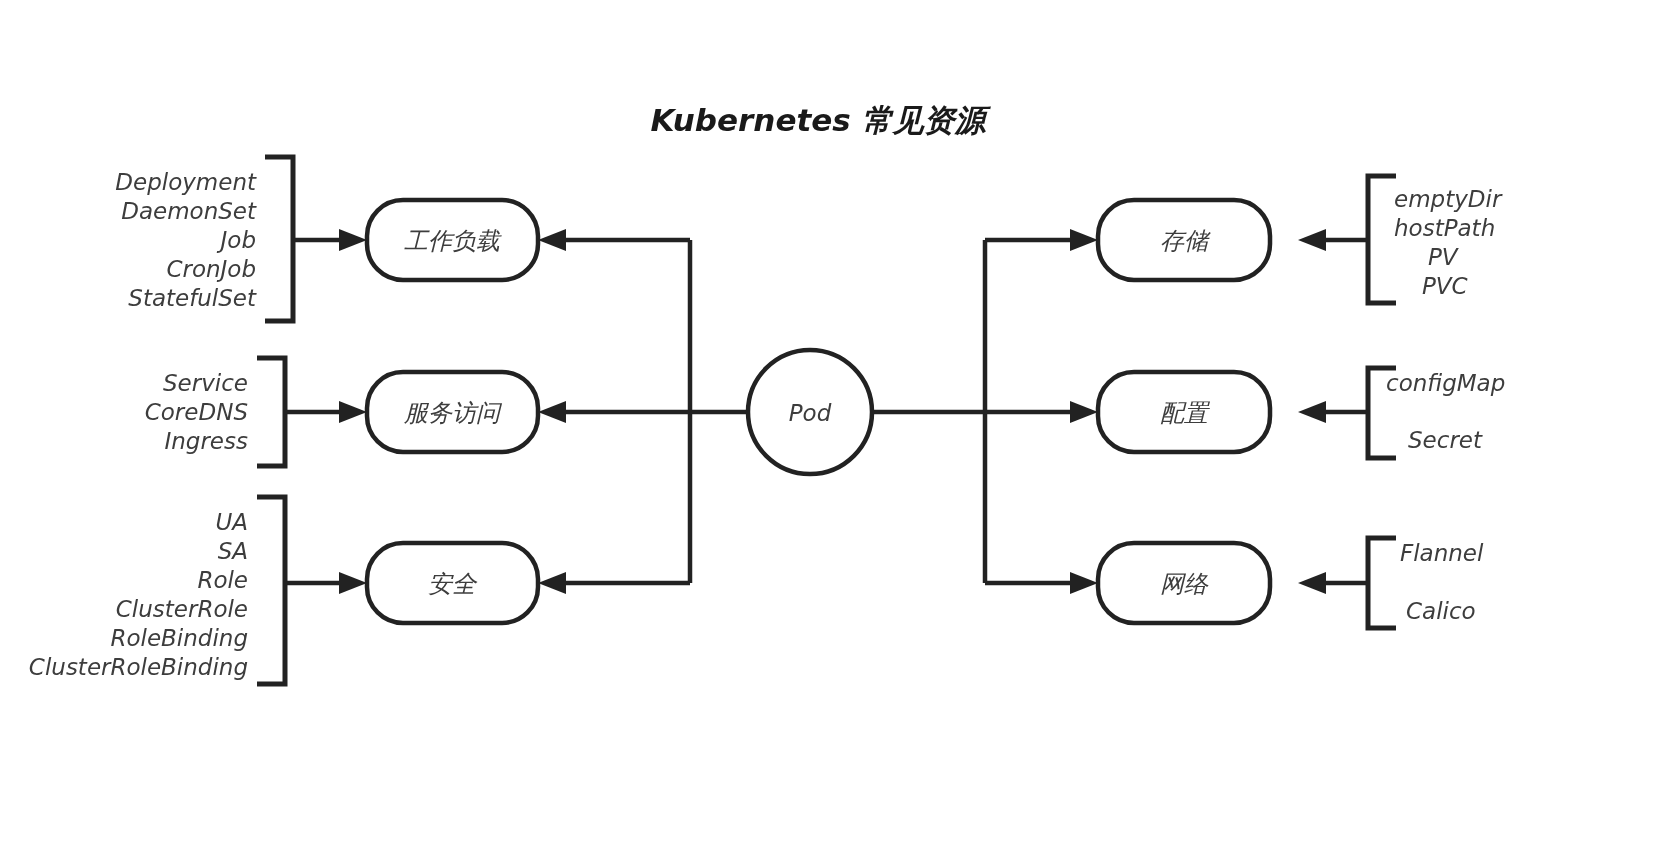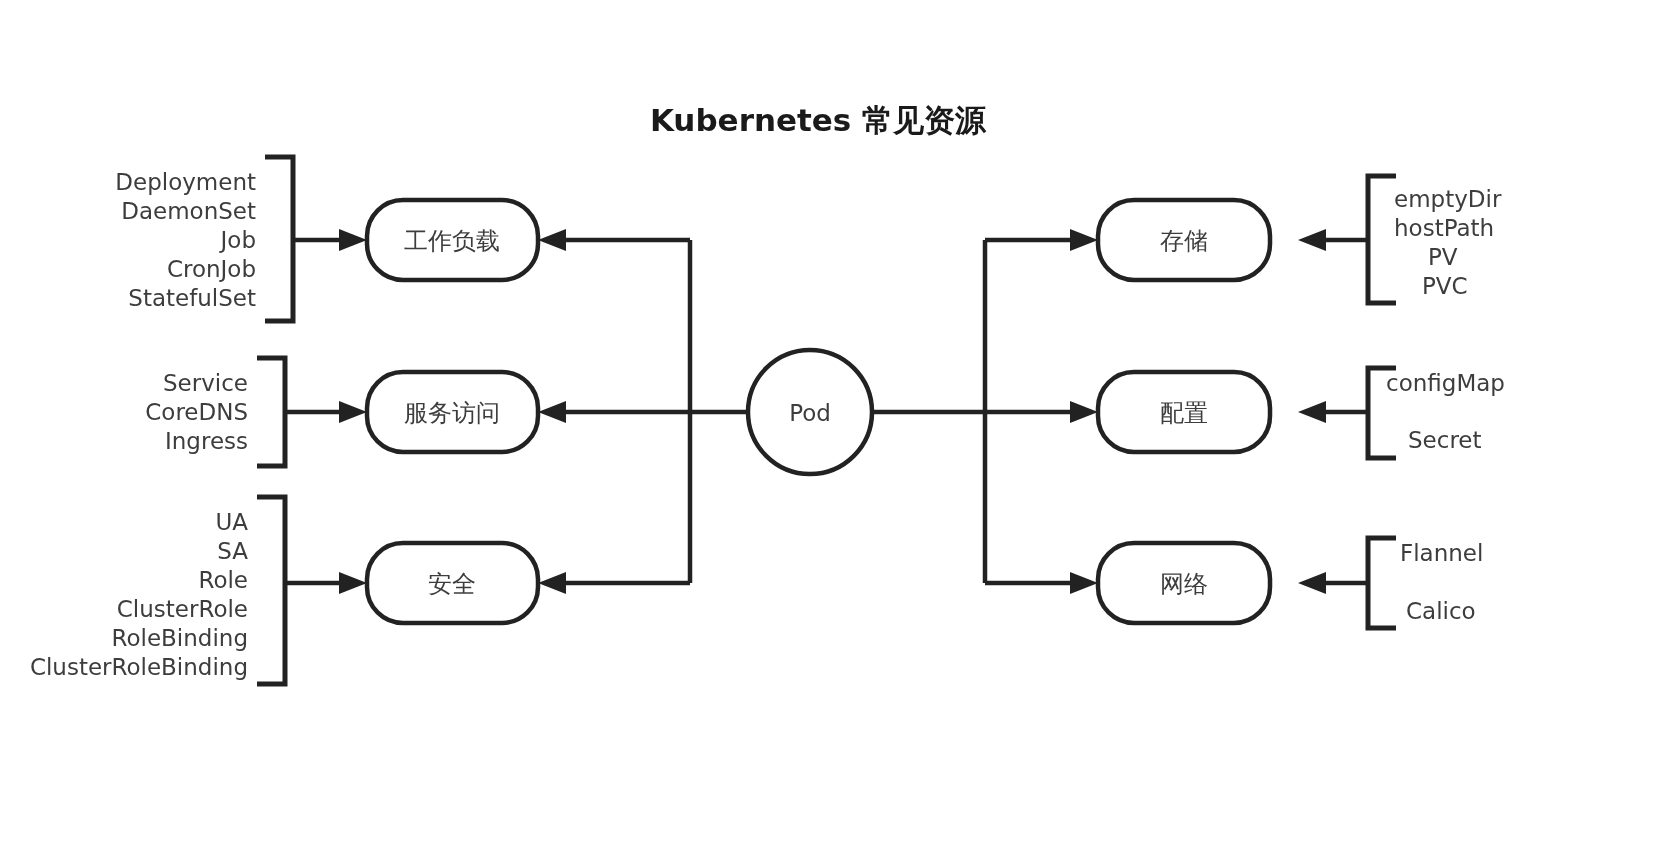--- a/index.html
+++ b/index.html
@@ -11,20 +11,21 @@
     width: 1672px;
     height: 858px;
     font-family: "DejaVu Sans", "Liberation Sans", sans-serif;
     overflow: hidden;
   }
   #diagram-root {
     position: relative;
     width: 1672px;
     height: 858px;
     background: #ffffff;
+    font-style: italic;
   }
   svg.canvas {
     position: absolute;
     inset: 0;
     width: 1672px;
     height: 858px;
   }
   .stroke {
     stroke: #222222;
     fill: none;

